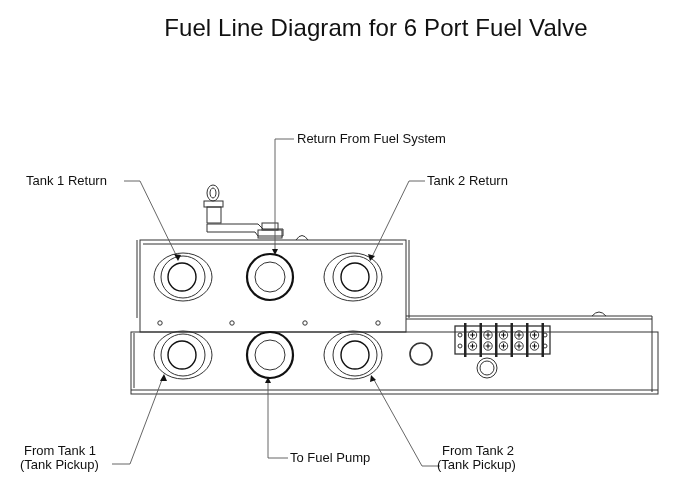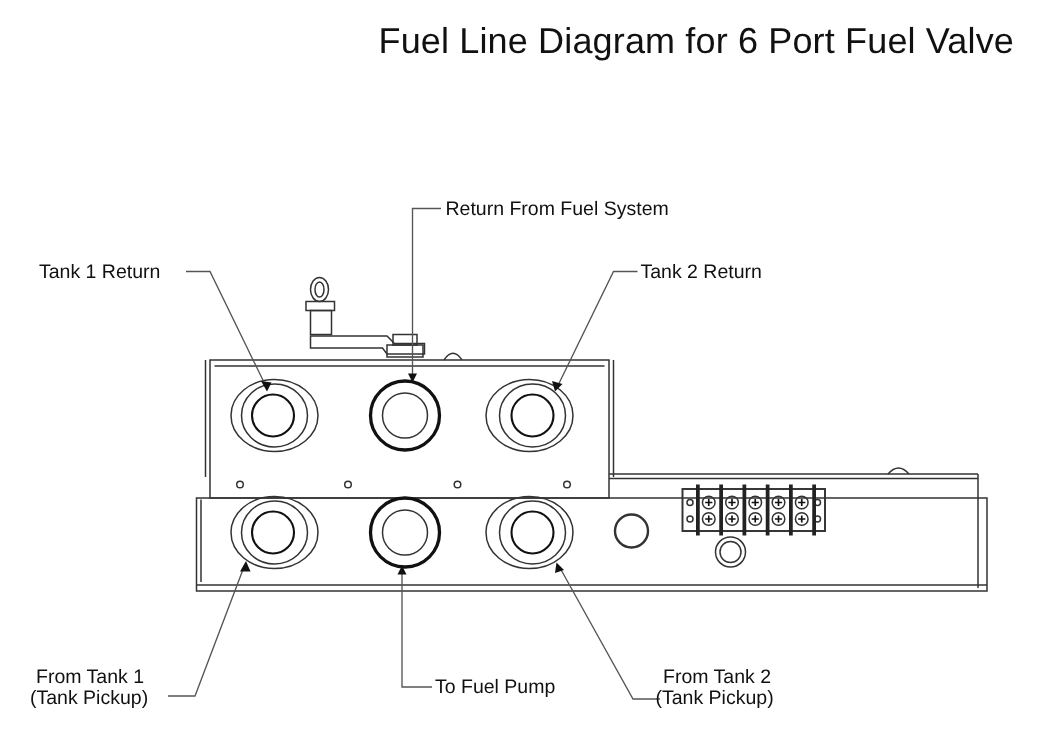--- a/index.html
+++ b/index.html
@@ -1,18 +1,18 @@
 <!DOCTYPE html>
 <html><head>
 <meta charset="utf-8">
 <style>
   html, body { margin: 0; padding: 0; background: #ffffff; }
   body { width: 698px; height: 503px; position: relative; overflow: hidden;
          font-family: "Liberation Sans", sans-serif; color: #1a1a1a; }
-  #title { position: absolute; left: 0; width: 676px; top: 14px; text-align: right;
+  #title { position: absolute; left: 0; width: 676px; top: 14px; text-align: center;
            font-size: 24px; font-weight: normal; letter-spacing: 0.1px; margin: 0; color: #111; padding-left: 76px; box-sizing: border-box;}
   svg { position: absolute; left: 0; top: 0; }
   .lbl { font-family: "Liberation Sans", sans-serif; font-size: 13px; fill: #111; }
   .ln { stroke: #333; stroke-width: 1; fill: none; }
   .leader { stroke: #555; stroke-width: 0.9; fill: none; }
   .thick { stroke: #111; stroke-width: 2.2; fill: none; }
 </style>
 </head>
 <body>
 

